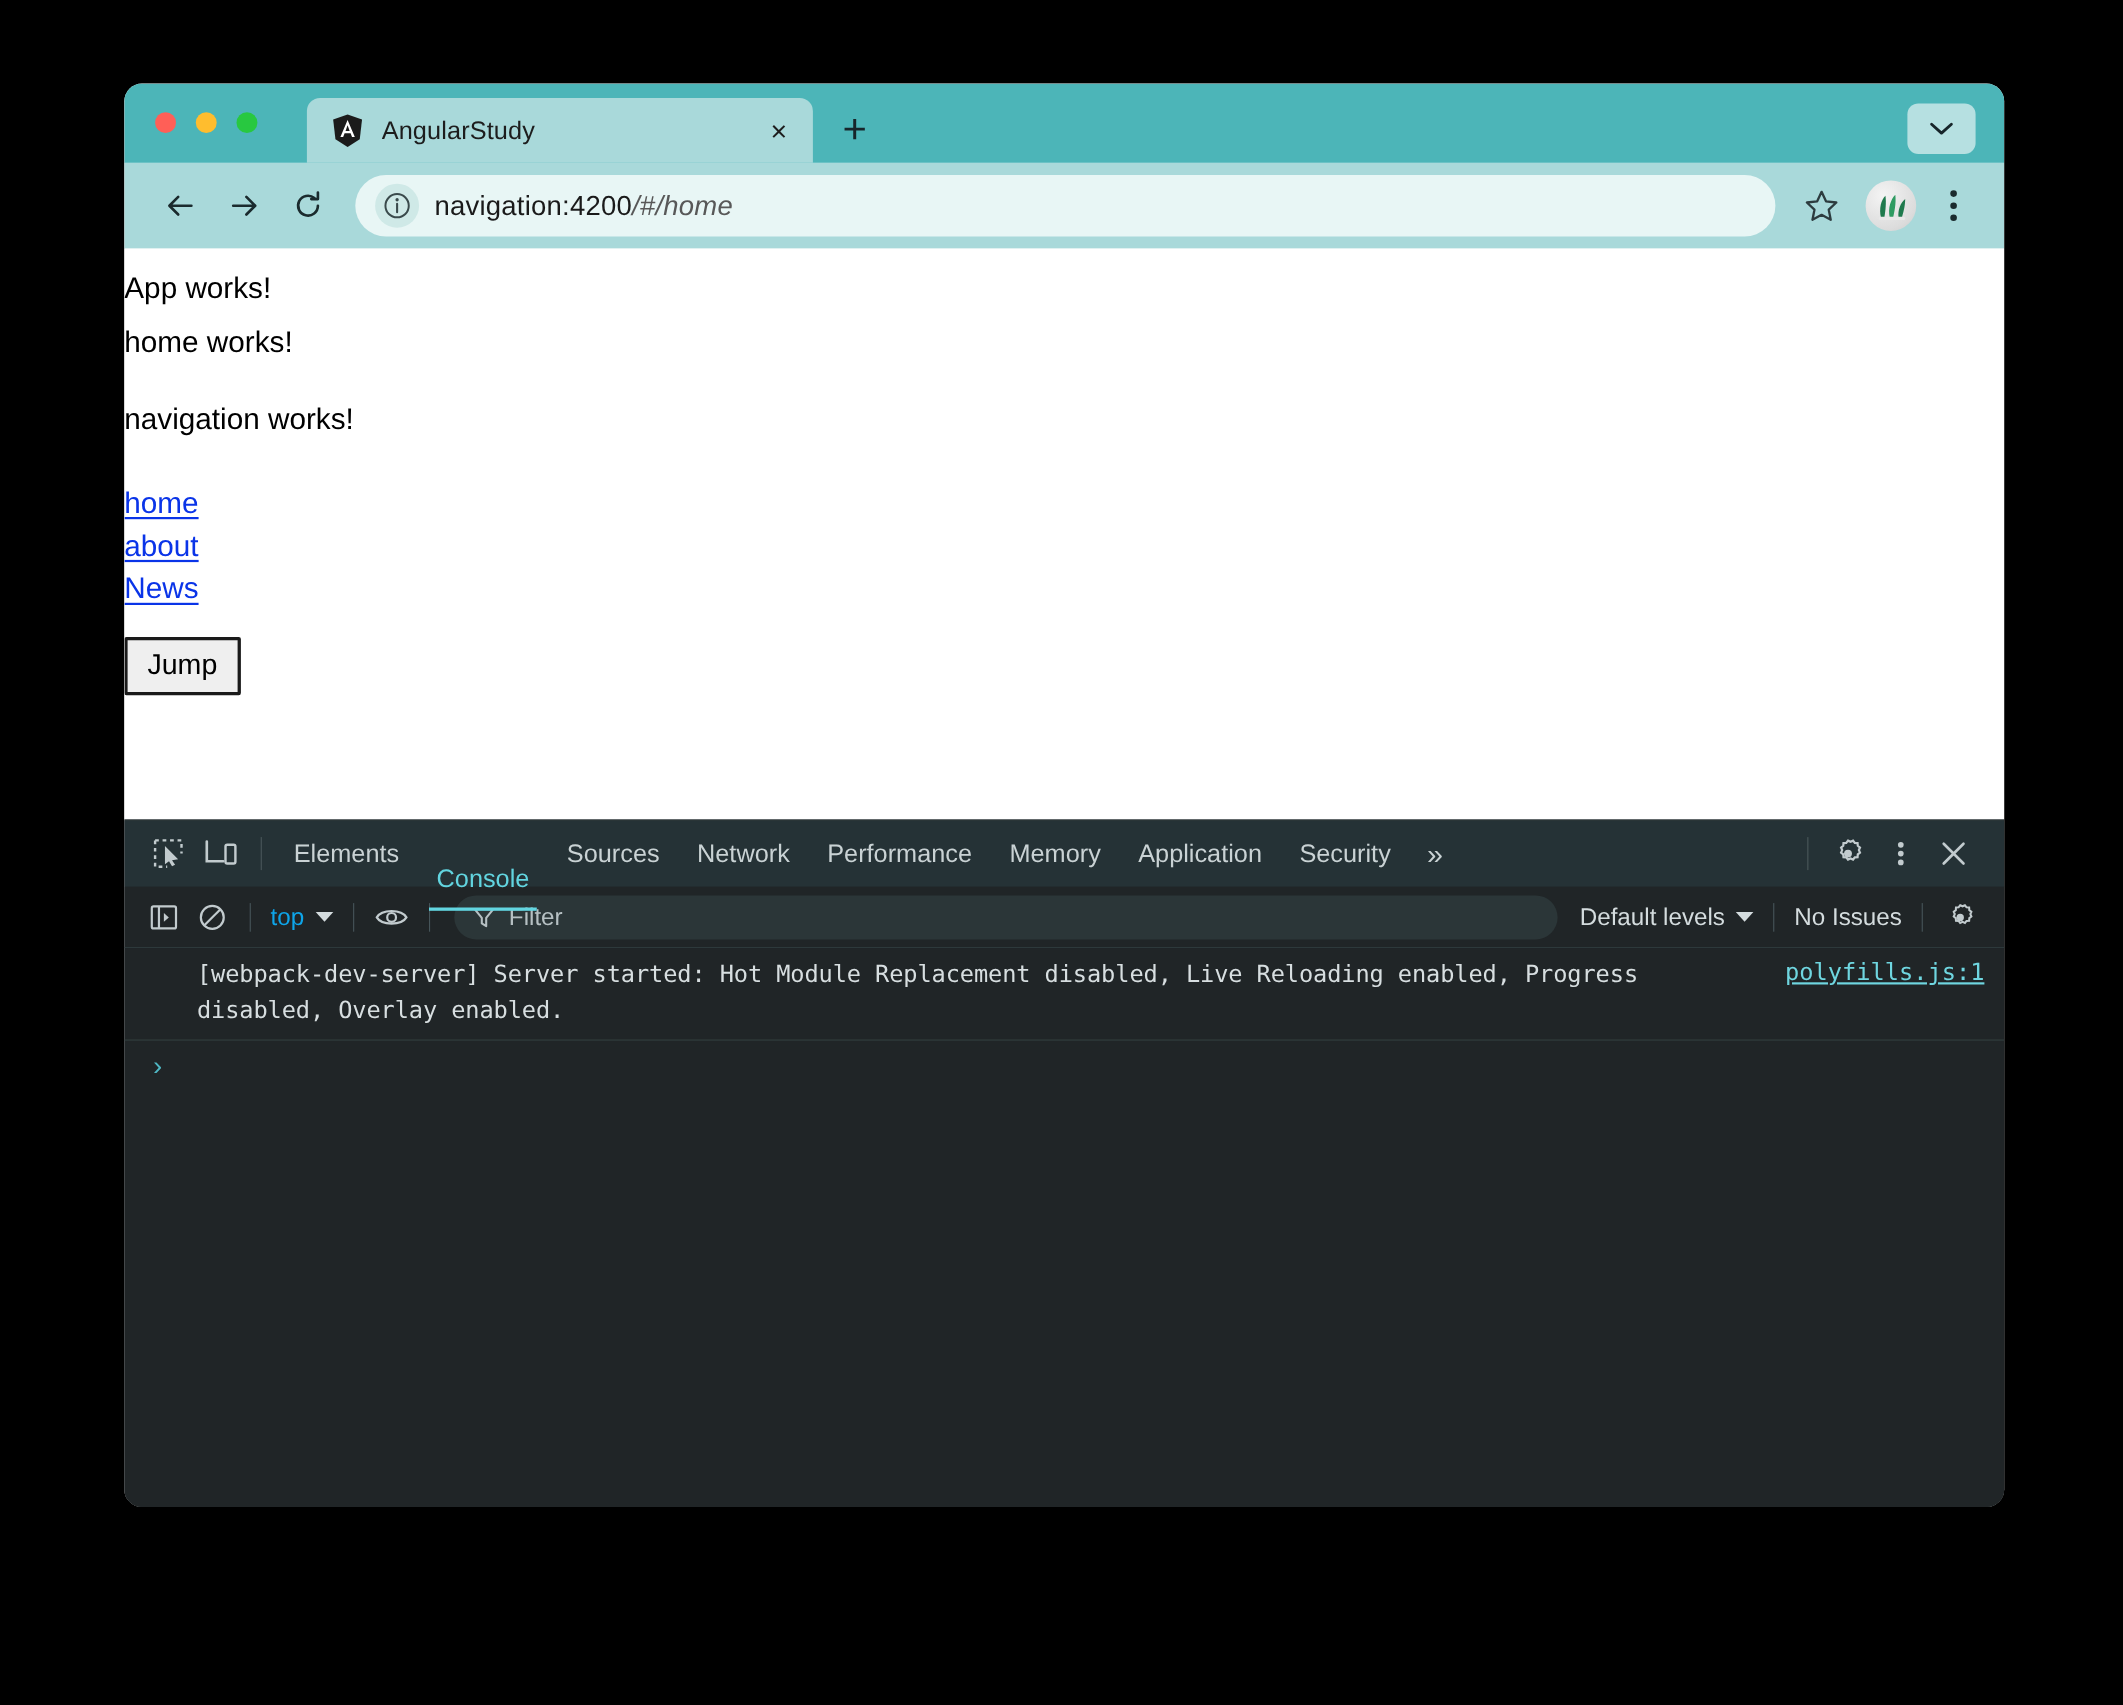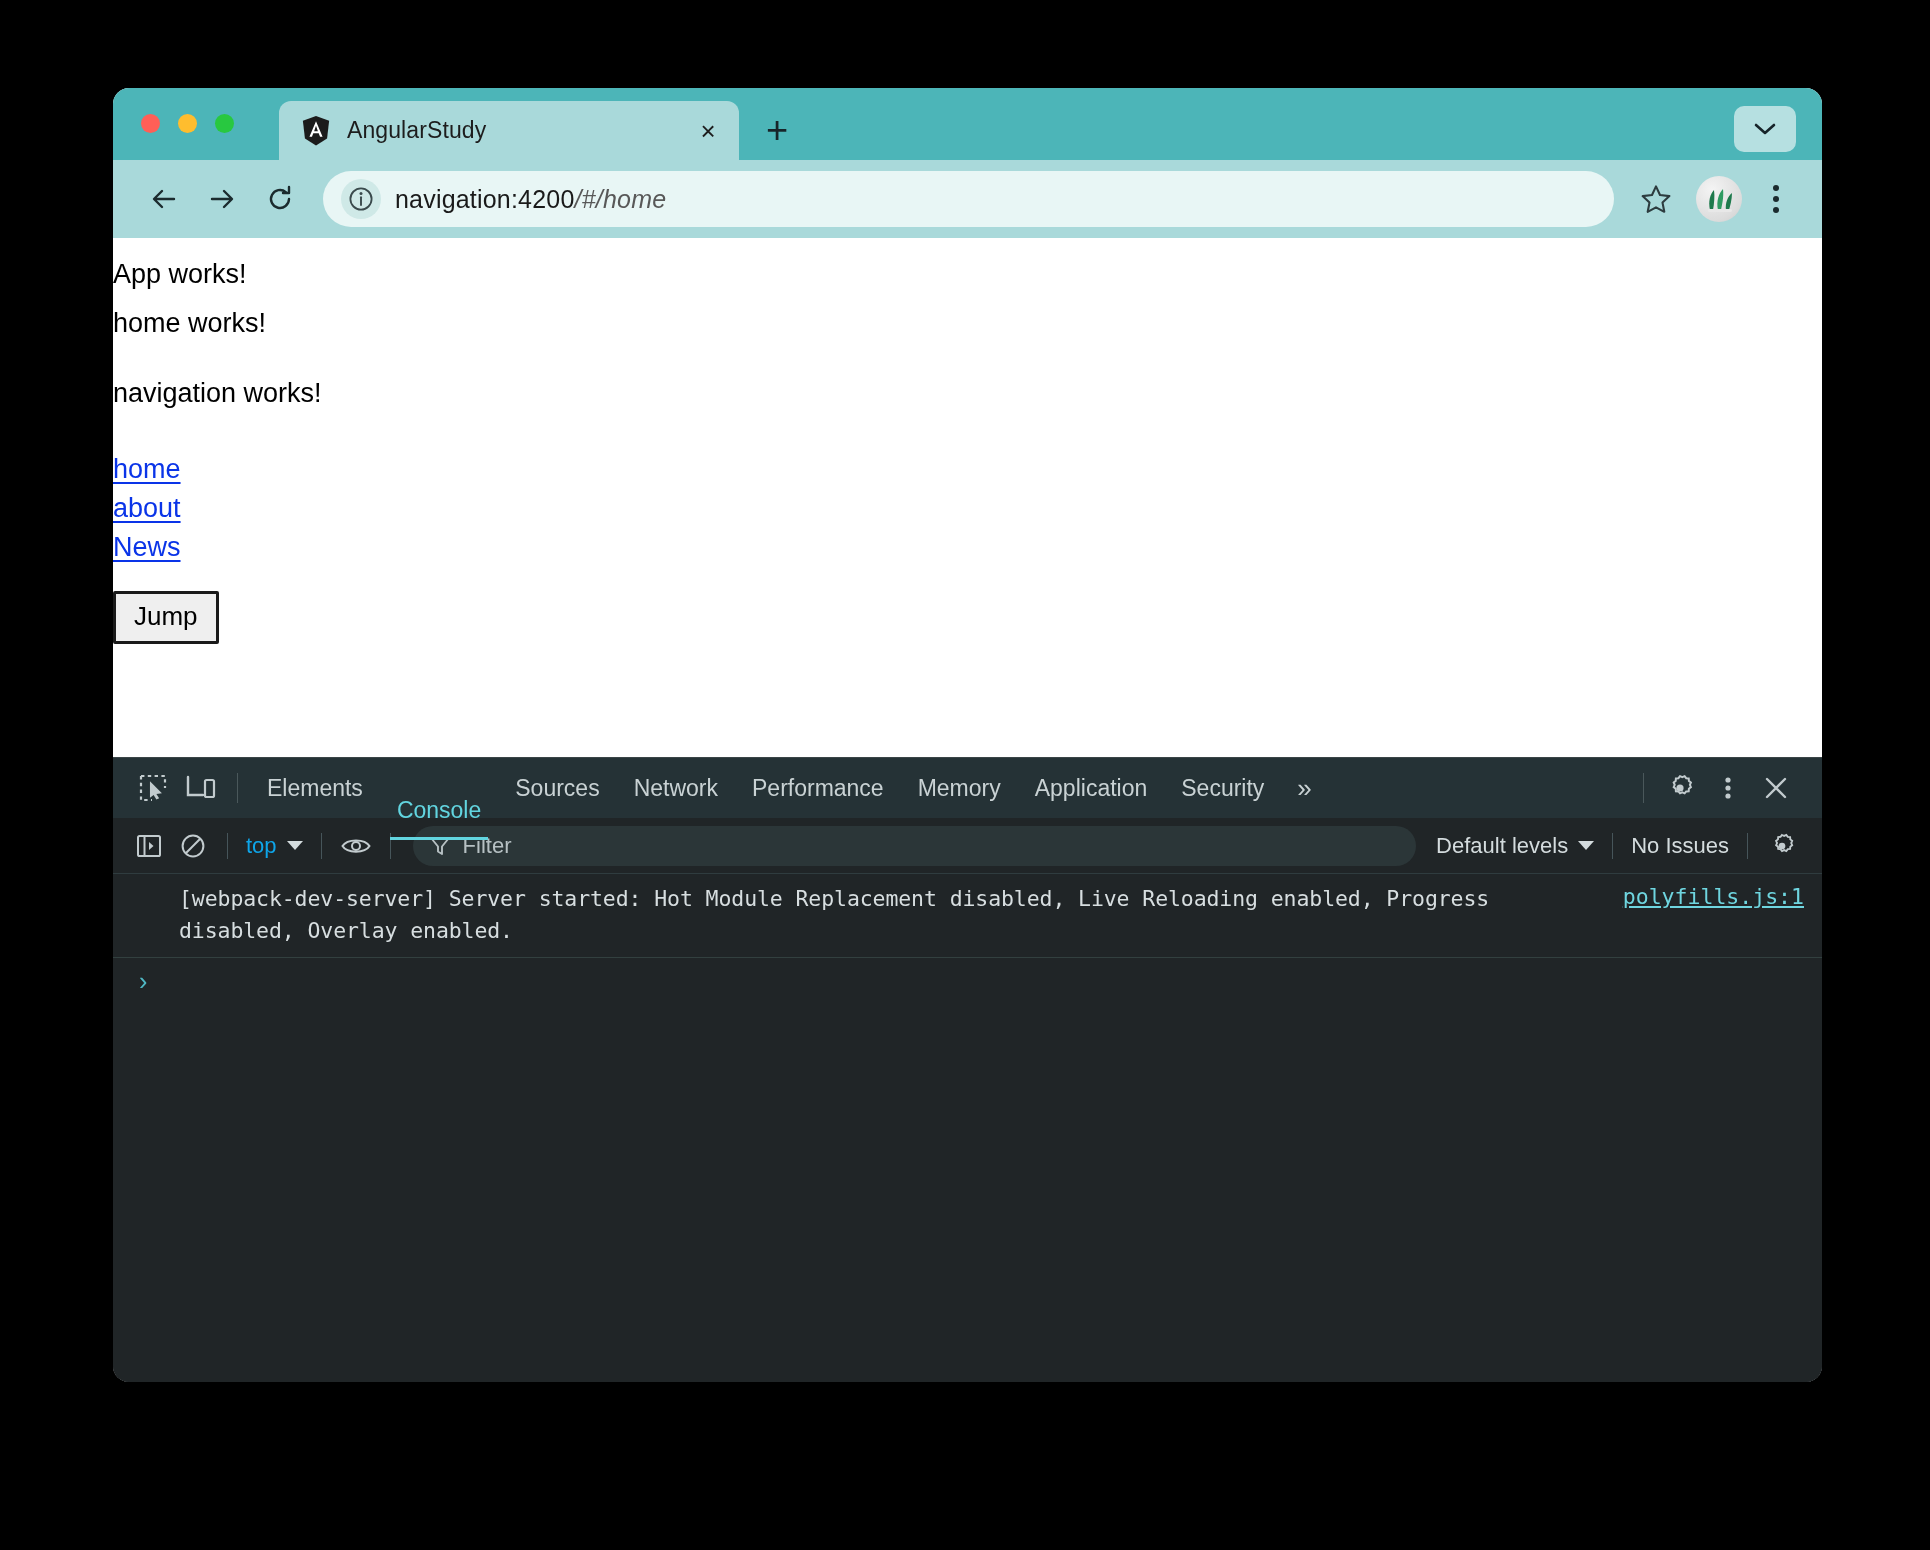--- a/index.html
+++ b/index.html
@@ -8,21 +8,21 @@
     height: 1550px;
     background: #000000;
     font-family: "Liberation Sans", sans-serif;
     overflow: hidden;
   }
 
   
   #browser-window {
     position: absolute;
     left: 113px;
-    top: 88px;
+    top: 76px;
     width: 1709px;
     height: 1294px;
     border-radius: 16px;
     overflow: hidden;
     background: #ffffff;
     box-shadow: 0 10px 40px rgba(0,0,0,0.5);
   }
 
   
   #titlebar {

